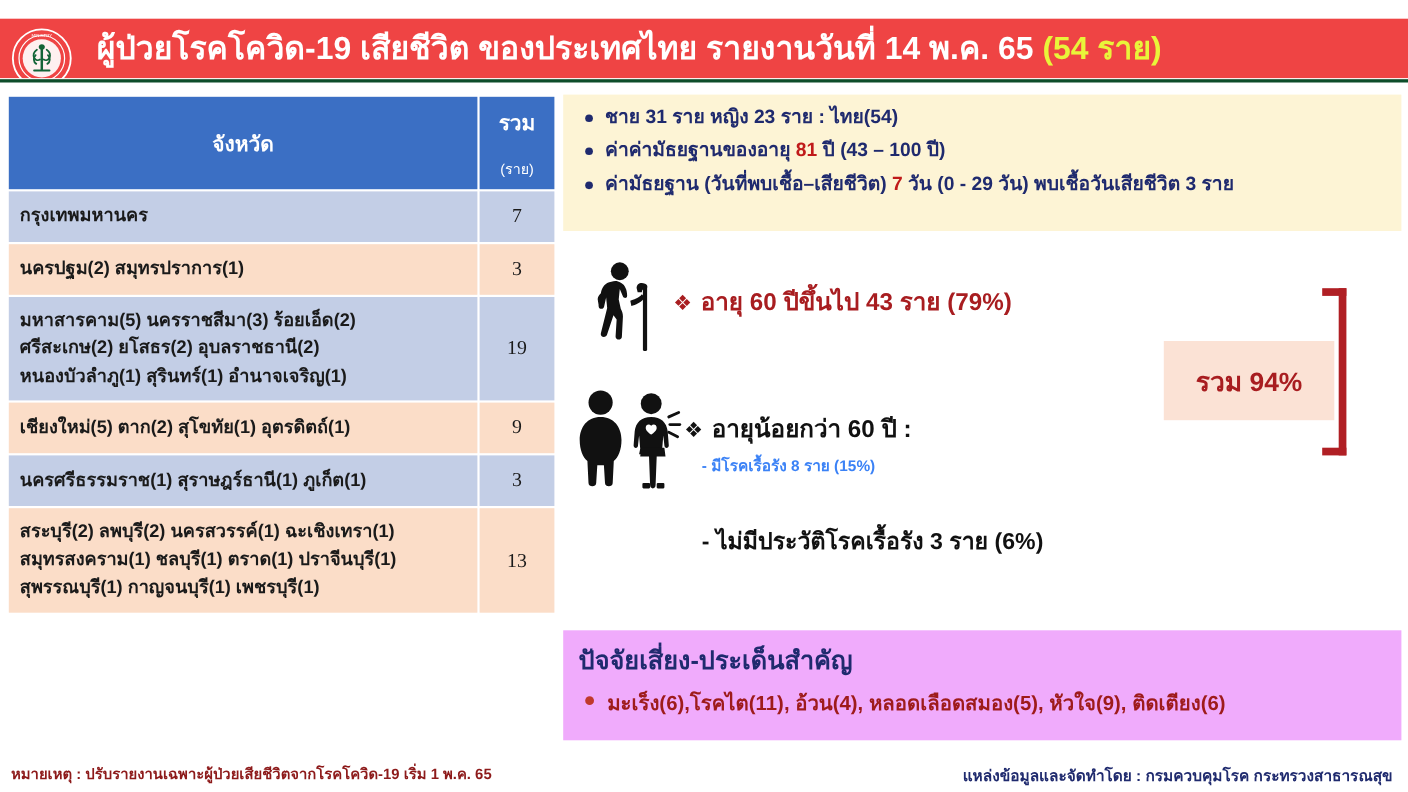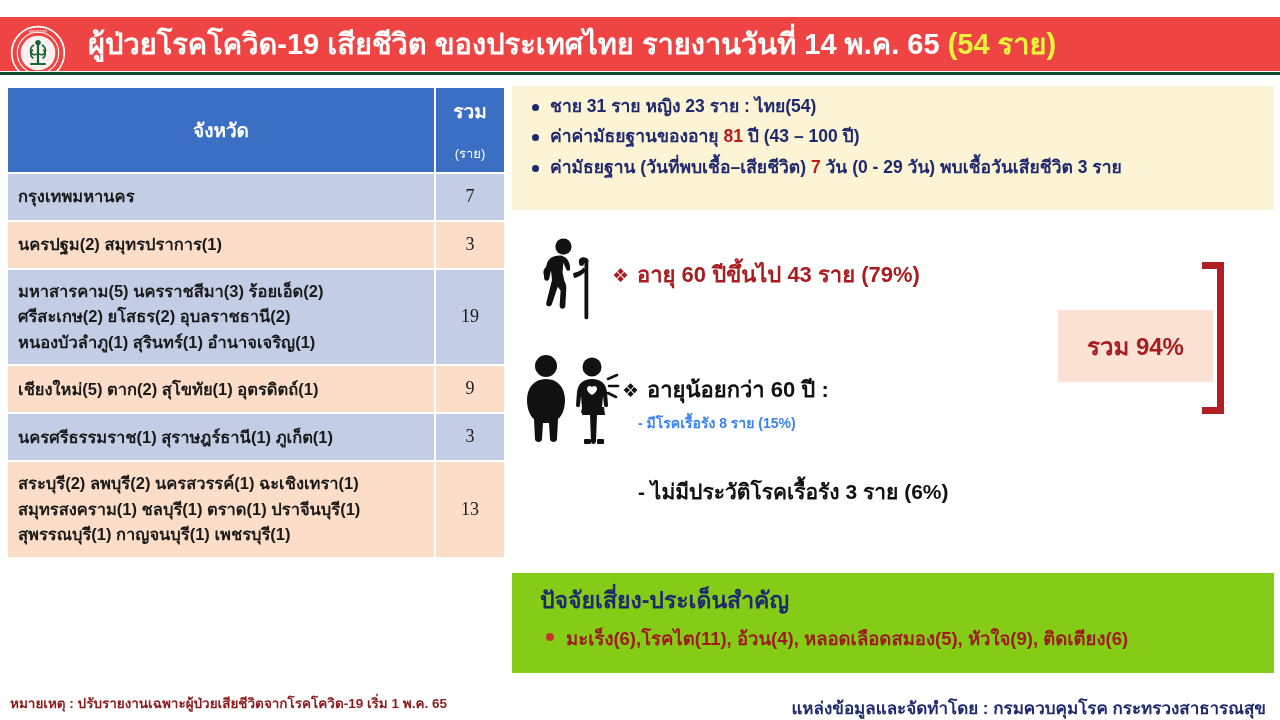--- a/index.html
+++ b/index.html
@@ -114,22 +114,22 @@
     width: 155px; height: 72px;
     background: #fbe2d5;
     display: flex; align-items: center; justify-content: center;
     font-size: 24px; font-weight: bold; color: #a81d20;
   }
 
   
   .green-panel {
     position: absolute; left: 512px; top: 573px;
     width: 762px; height: 100px;
-    background: #84cc16;
-    padding: 9px 10px 6px 28px;
+    background: #f0abfc;
+    padding: 9px 10px 6px 14px;
   }
   .green-title {
     font-size: 23px; font-weight: bold; color: #1f2a6e;
     margin-bottom: 6px; white-space: nowrap;
   }
   .green-bullet {
     position: relative; padding-left: 26px;
     font-size: 18.5px; font-weight: bold; color: #9e1b1b; white-space: nowrap;
   }
   .green-bullet:before {
@@ -137,21 +137,21 @@
     width: 8px; height: 8px; border-radius: 50%; background: #c0392b;
   }
 
   
   .footer-left {
     position: absolute; left: 10px; top: 692px;
     font-size: 13.5px; font-weight: bold; color: #8d1a1a; white-space: nowrap;
   }
   .footer-right {
     position: absolute; right: 14px; top: 694px;
-    font-size: 17px; font-weight: bold; color: #1f2a6e; white-space: nowrap;
+    font-size: 14px; font-weight: bold; color: #1f2a6e; white-space: nowrap;
   }
 </style>
 </head>
 <body>
 
 <div class="page">
 
   <div class="header">
     <svg class="logo" viewBox="0 0 100 100">
       <circle cx="50" cy="50" r="47" fill="none" stroke="#ffffff" stroke-width="3"></circle>

